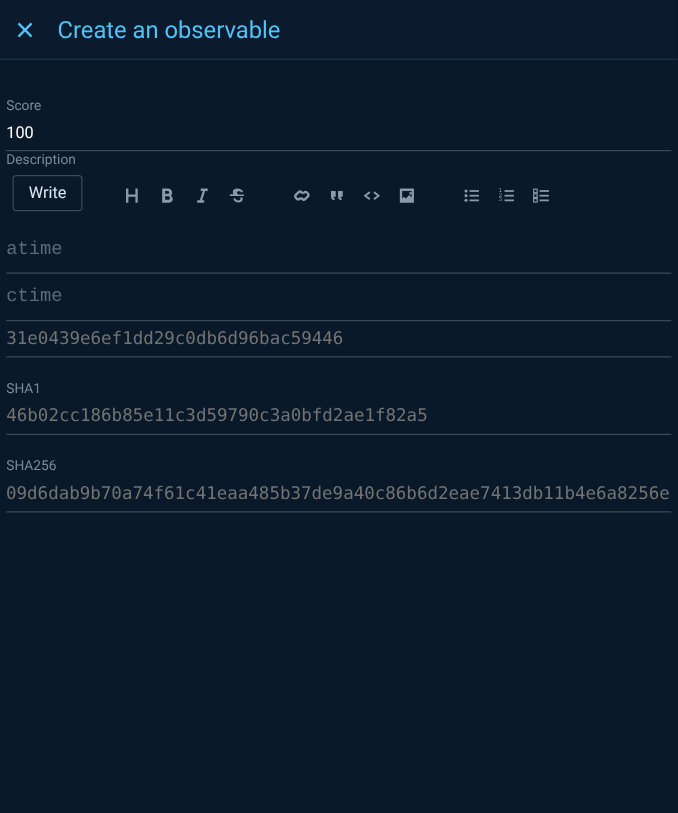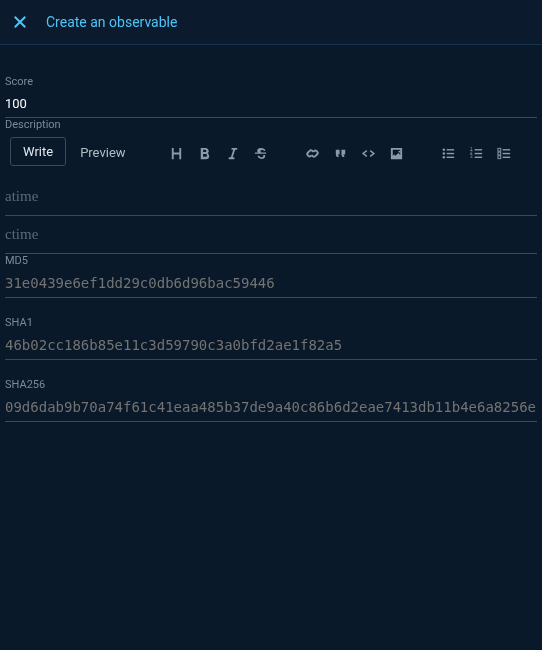--- a/index.html
+++ b/index.html
@@ -27,21 +27,21 @@
       width: 20px;
       height: 20px;
       display: flex;
       align-items: center;
       justify-content: center;
       cursor: pointer;
       color: #4fc3f7;
     }
     .header-title {
       color: #4fc3f7;
-      font-size: 14px;
+      font-size: 19px;
       font-weight: 400;
     }
     .form-content {
       padding: 30px 5px 0 5px;
     }
     .field-group {
       position: relative;
     }
     .field-label {
       font-size: 11px;
@@ -116,21 +116,21 @@
     }
     .placeholder-input {
       width: 100%;
       background: transparent;
       border: none;
       border-bottom: 1px solid #3a4a5a;
       color: #5a6a7a;
       font-size: 15px;
       padding: 10px 0;
       outline: none;
-      font-family: Liberation Serif, serif;
+      font-family: Liberation Mono, monospace;
     }
     .placeholder-input::placeholder {
       color: #5a6a7a;
     }
     .hash-group {
       margin-bottom: 18px;
     }
     .hash-label {
       font-size: 11px;
       color: #7a8a99;
@@ -167,21 +167,20 @@
   <div class="field-group">
     <label class="field-label">Score</label>
     <input class="field-input" value="100" style="">
   </div>
 
   <div class="field-group">
     <label class="field-label">Description</label>
     
     <div class="editor-toolbar">
       <button class="tab-btn active">Write</button>
-      <button class="tab-btn">Preview</button>
 
       <div class="toolbar-spacer"></div>
 
       <div class="toolbar-icon">
         <svg viewBox="0 0 16 16" fill="currentColor">
           <path d="M3 2v12h2V9h6v5h2V2h-2v5H5V2H3z"></path>
         </svg>
       </div>
       <div class="toolbar-icon">
         <svg viewBox="0 0 16 16" fill="currentColor">
@@ -260,21 +259,20 @@
 
   <div class="field-group">
     <input class="placeholder-input" placeholder="atime" style="">
   </div>
 
   <div class="field-group">
     <input class="placeholder-input" placeholder="ctime" style="">
   </div>
 
   <div class="hash-group">
-    <label class="hash-label">MD5</label>
     <input class="hash-input" value="31e0439e6ef1dd29c0db6d96bac59446" style="">
   </div>
 
   <div class="hash-group">
     <label class="hash-label">SHA1</label>
     <input class="hash-input" value="46b02cc186b85e11c3d59790c3a0bfd2ae1f82a5" style="">
   </div>
 
   <div class="hash-group">
     <label class="hash-label">SHA256</label>

